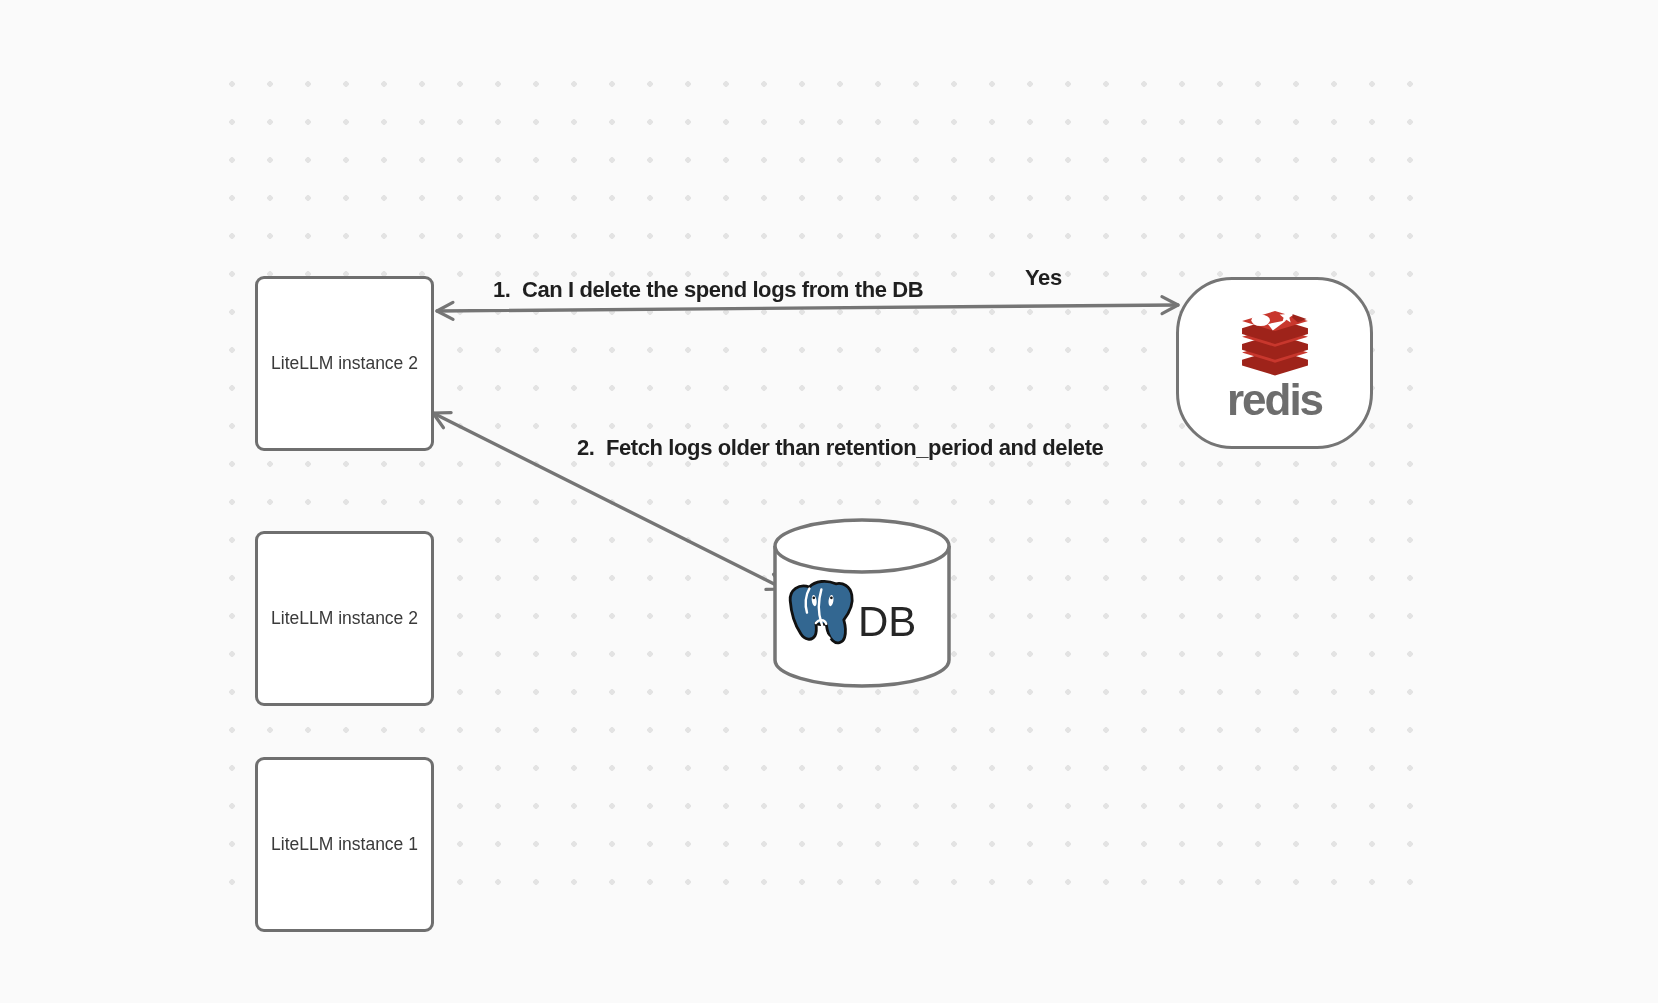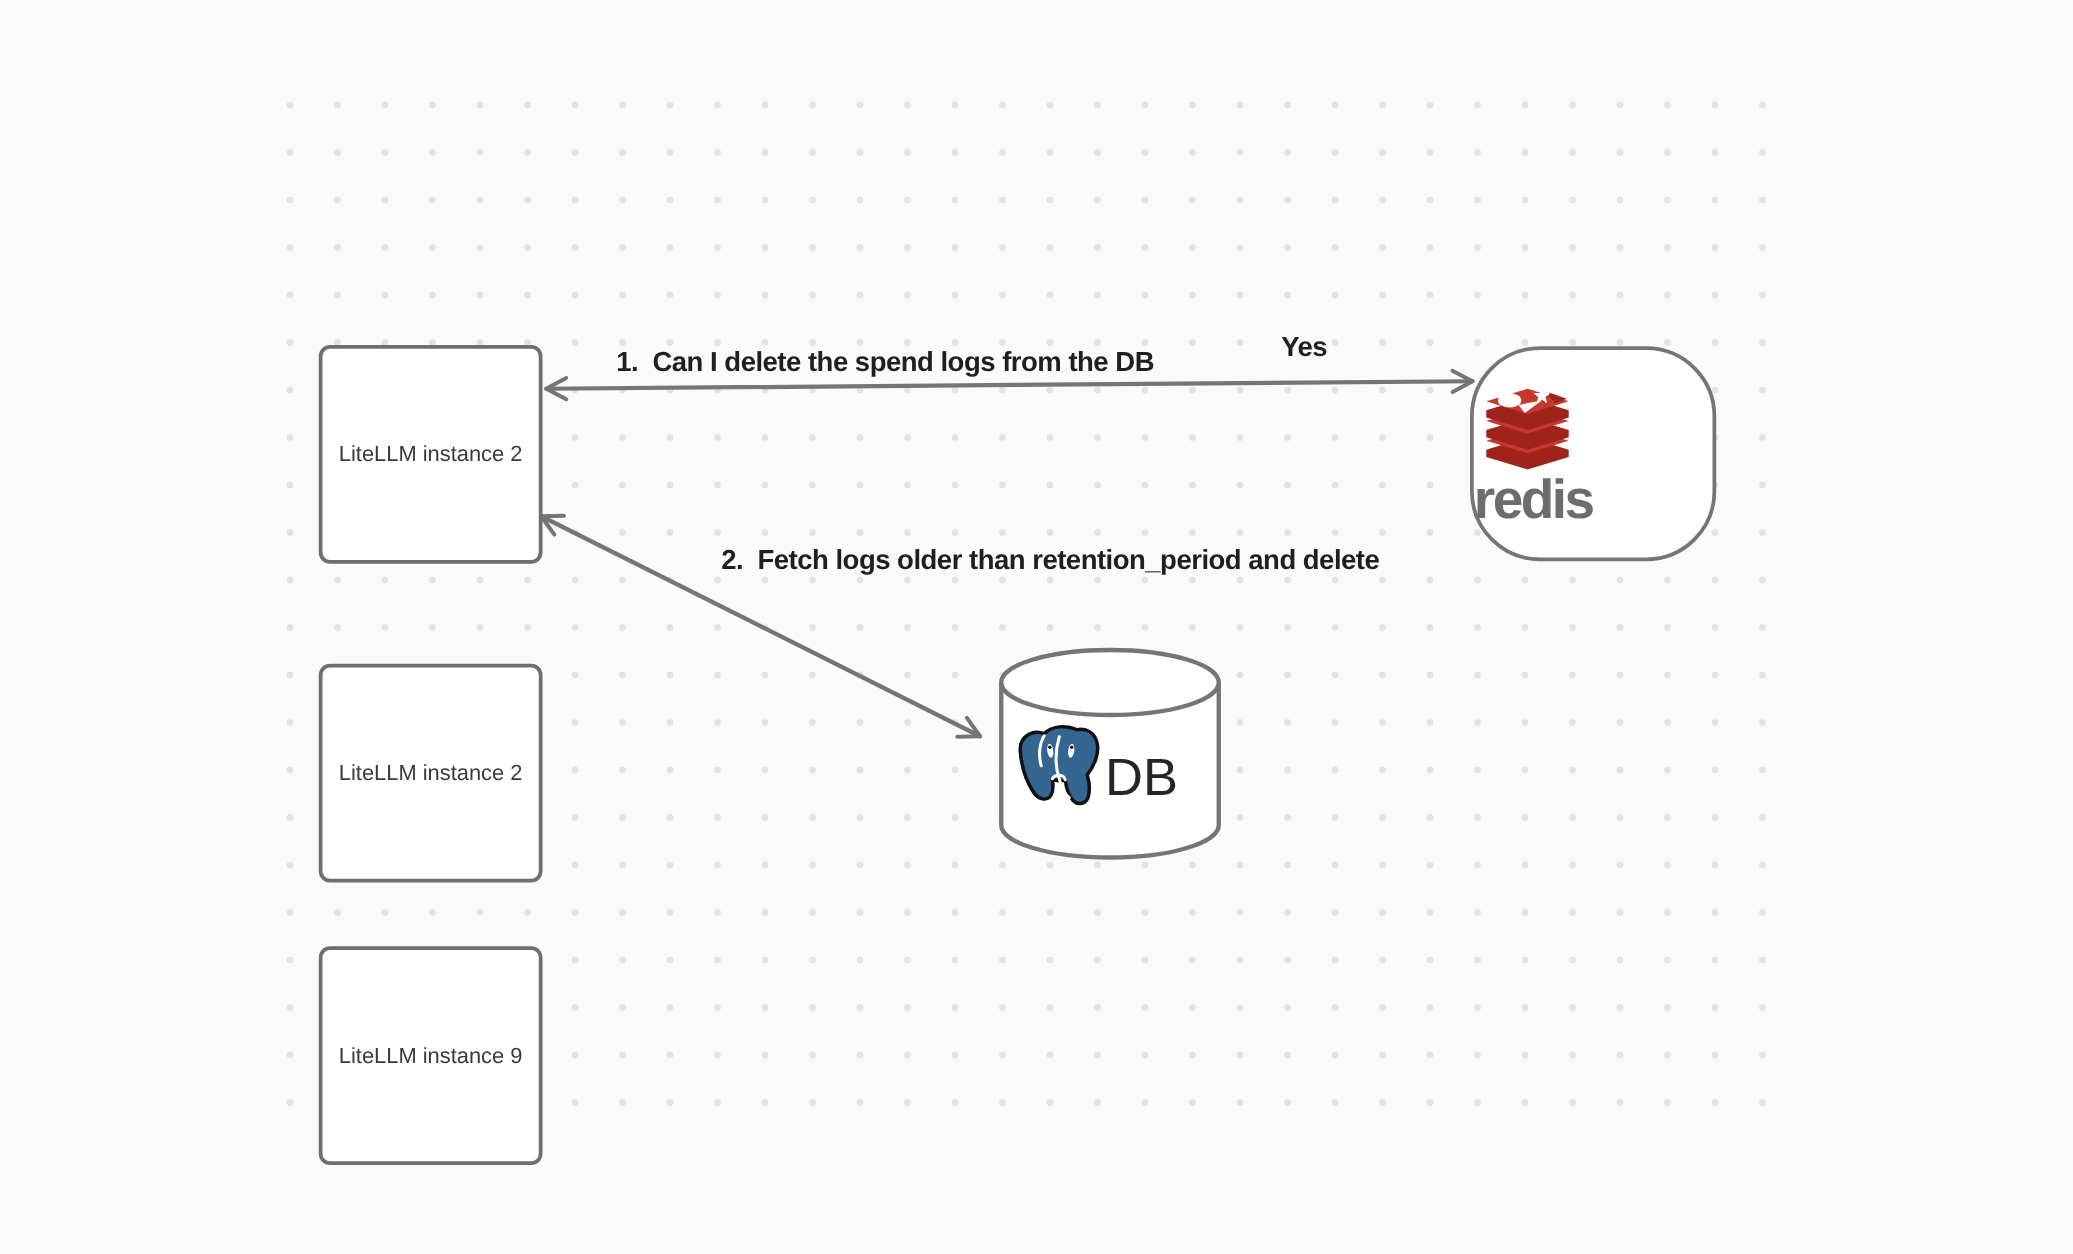--- a/index.html
+++ b/index.html
@@ -20,28 +20,28 @@
   .inst-box{
     left:255px;width:179px;height:175px;
     border:3.5px solid var(--box-border,#6f6f6f);border-radius:9px;
     display:flex;align-items:center;justify-content:center;
     color:var(--box-text,#3a3a3a);font-size:17.5px;
   }
   #inst1{top:276px;} #inst2{top:515px;margin-top:16px;} #inst3{top:757px;}
   .redis-node{
     left:1176px;top:277px;width:197px;height:172px;
     border:3.5px solid var(--stroke,#757575);border-radius:56px;
-    display:flex;flex-direction:column;
+    display:flex;flex-direction:column;align-items:center;
   }
   .redis-cube{margin-top:31px;width:86px;height:66px;}
   .redis-wordmark{
     margin-top:1px;font-size:44px;font-weight:700;letter-spacing:-2px;
     color:var(--redis-wordmark,#6d6d6d);line-height:1;
   }
-  .cyl-wrap{position:absolute;left:799px;top:518px;width:206px;height:172px;}
+  .cyl-wrap{position:absolute;left:773px;top:518px;width:206px;height:172px;}
   .cyl-shape{position:absolute;left:0;top:0;overflow:visible;}
   .cyl-stroke{stroke:var(--stroke,#757575);stroke-width:3.5px;fill:#ffffff;}
   .pg-logo{position:absolute;left:10px;top:60px;width:80px;height:82px;}
   .db-label{
     position:absolute;left:85px;top:80px;font-size:42px;line-height:1.15;
     color:var(--db-text,#262626);font-weight:400;
   }
   .edge-label{
     position:absolute;font-weight:700;font-size:22px;letter-spacing:-0.4px;
     color:var(--label-text,#1f1f1f);white-space:pre;line-height:1.25;
@@ -79,21 +79,21 @@
   <div class="edge-label" id="edge1-response">Yes</div>
   <div class="edge-label" id="edge2-label">2.  Fetch logs older than retention_period and delete</div>
 
   <div class="node inst-box" id="inst1">
     <span>LiteLLM instance 2</span>
   </div>
   <div class="node inst-box" id="inst2">
     <span>LiteLLM instance 2</span>
   </div>
   <div class="node inst-box" id="inst3">
-    <span>LiteLLM instance 9</span>
+    <span>LiteLLM instance 1</span>
   </div>
 
   <div class="node redis-node">
     <svg class="redis-cube" viewBox="0 0 120 92">
 
       <g transform="translate(0,44)">
         <path class="redis-dark" d="M60,10 L106,24 L106,32 L60,46 L14,32 L14,24 Z"></path>
         <path class="redis-bright" d="M60,0 L106,14 L60,28 L14,14 Z"></path>
       </g>
 

